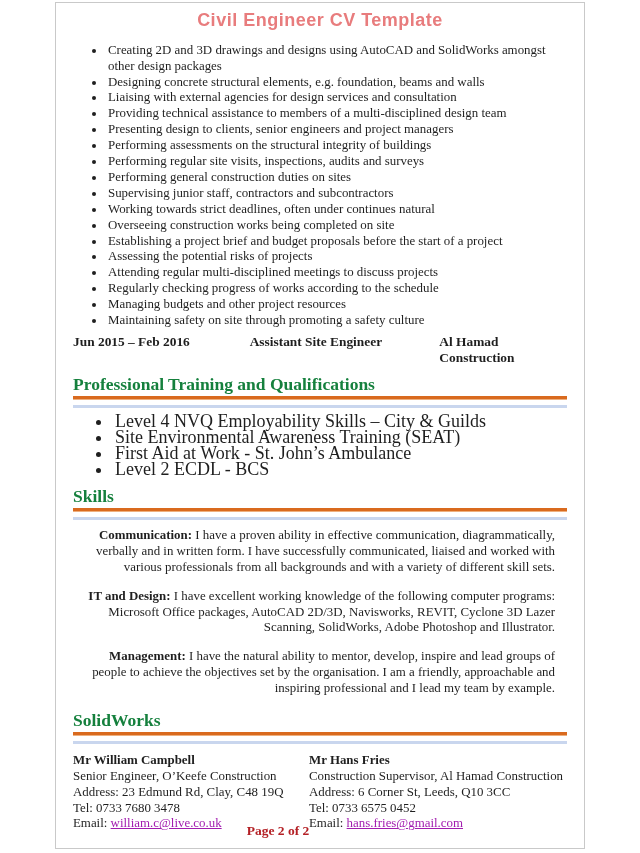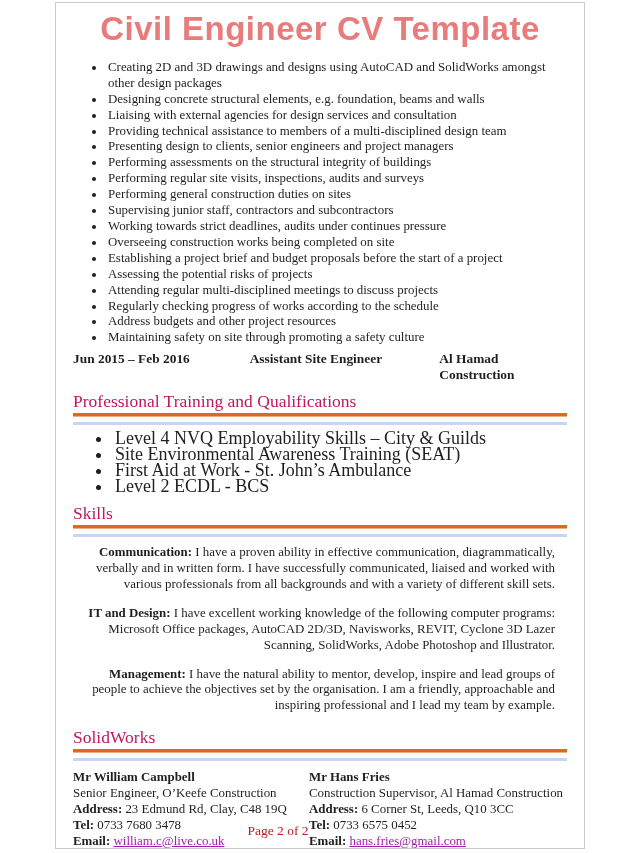--- a/index.html
+++ b/index.html
@@ -5,49 +5,49 @@
   html,body{margin:0;padding:0;background:#ffffff;}
   body{width:640px;height:853px;position:relative;font-family:"Liberation Serif",serif;color:#1f1f1f;}
   .page{
     position:absolute;left:55px;top:2px;width:530px;height:847px;
     background:#ffffff;border:1px solid #c9c9c9;box-sizing:border-box;
     padding:5px 17px 0 17px;overflow:hidden;
   }
   .title{
     margin:2px 0 4px 0;text-align:center;
     font-family:"Liberation Sans",sans-serif;font-weight:bold;
-    font-size:33px;line-height:1.15;color:#E87C7D;letter-spacing:0.5px;
+    font-size:18px;line-height:1.15;color:#E87C7D;letter-spacing:0.5px;
   }
   ul{margin:0;padding:0;}
   .duties{margin:12px 0 0 0;padding-left:33px;font-size:12.9px;line-height:15.9px;}
   .duties li{margin:0;padding-left:2px;}
   .quals{margin:6px 0 0 0;padding-left:40px;font-size:18px;line-height:15.9px;}
   .quals li{margin:0;padding-left:2px;}
   .job-line{display:flex;margin-top:5px;font-weight:bold;font-size:13.4px;line-height:16px;gap:32px;}
   .job-dates{width:156px;}
   .job-role{width:170px;}
   h2{
     margin:8px 0 2px 0;font-family:"Liberation Serif",serif;
-    font-size:17.5px;line-height:1.15;font-weight:normal;color:#be185d;
+    font-size:17.5px;line-height:1.15;font-weight:bold;color:#15803d;
   }
   .rule{height:4px;margin-top:1px;background:linear-gradient(#D96A1E 0 72%,#EDAF7E 72% 100%);}
   .rule2{height:3px;margin-top:5px;background:#C9D6EE;}
   .paras{margin-top:8px;width:482px;}
   .skill-para{margin:0 0 13px 0;font-size:12.9px;line-height:15.9px;text-align:right;}
   .skill-para b{font-weight:bold;}
   .refs{display:flex;margin-top:9px;font-size:12.9px;line-height:15.8px;}
   .ref{width:236px;}
   .ref + .ref{width:258px;}
   .ref-name{font-weight:bold;}
-  .ref b{font-weight:bold;text-align:right;}
+  .ref b{font-weight:normal;text-align:right;}
   .email{color:#a21caf;text-decoration:underline;cursor:pointer;}
   .footer{
     position:absolute;left:16px;right:0;bottom:9px;text-align:center;
     transform:translateX(-50px);
-    color:#B42025;font-weight:normal;font-size:13.5px;
+    color:#B42025;font-weight:bold;font-size:13.5px;
   }
 </style>
 </head>
 <body>
 
 <div class="page">
 
   <h1 class="title">Civil Engineer CV Template</h1>
 
   <ul class="duties">
@@ -63,33 +63,33 @@
       <li>Presenting design to clients, senior engineers and project managers</li>
 
       <li>Performing assessments on the structural integrity of buildings</li>
 
       <li>Performing regular site visits, inspections, audits and surveys</li>
 
       <li>Performing general construction duties on sites</li>
 
       <li>Supervising junior staff, contractors and subcontractors</li>
 
-      <li>Working towards strict deadlines, audits under continues pressure</li>
+      <li>Working towards strict deadlines, often under continues natural</li>
 
       <li>Overseeing construction works being completed on site</li>
 
       <li>Establishing a project brief and budget proposals before the start of a project</li>
 
       <li>Assessing the potential risks of projects</li>
 
       <li>Attending regular multi-disciplined meetings to discuss projects</li>
 
       <li>Regularly checking progress of works according to the schedule</li>
 
-      <li>Address budgets and other project resources</li>
+      <li>Managing budgets and other project resources</li>
 
       <li>Maintaining safety on site through promoting a safety culture</li>
     </ul>
 
   <div class="job-line">
     <span class="job-dates">Jun 2015 – Feb 2016</span>
     <span class="job-role">Assistant Site Engineer</span>
     <span class="job-company">Al Hamad Construction</span>
   </div>
 

